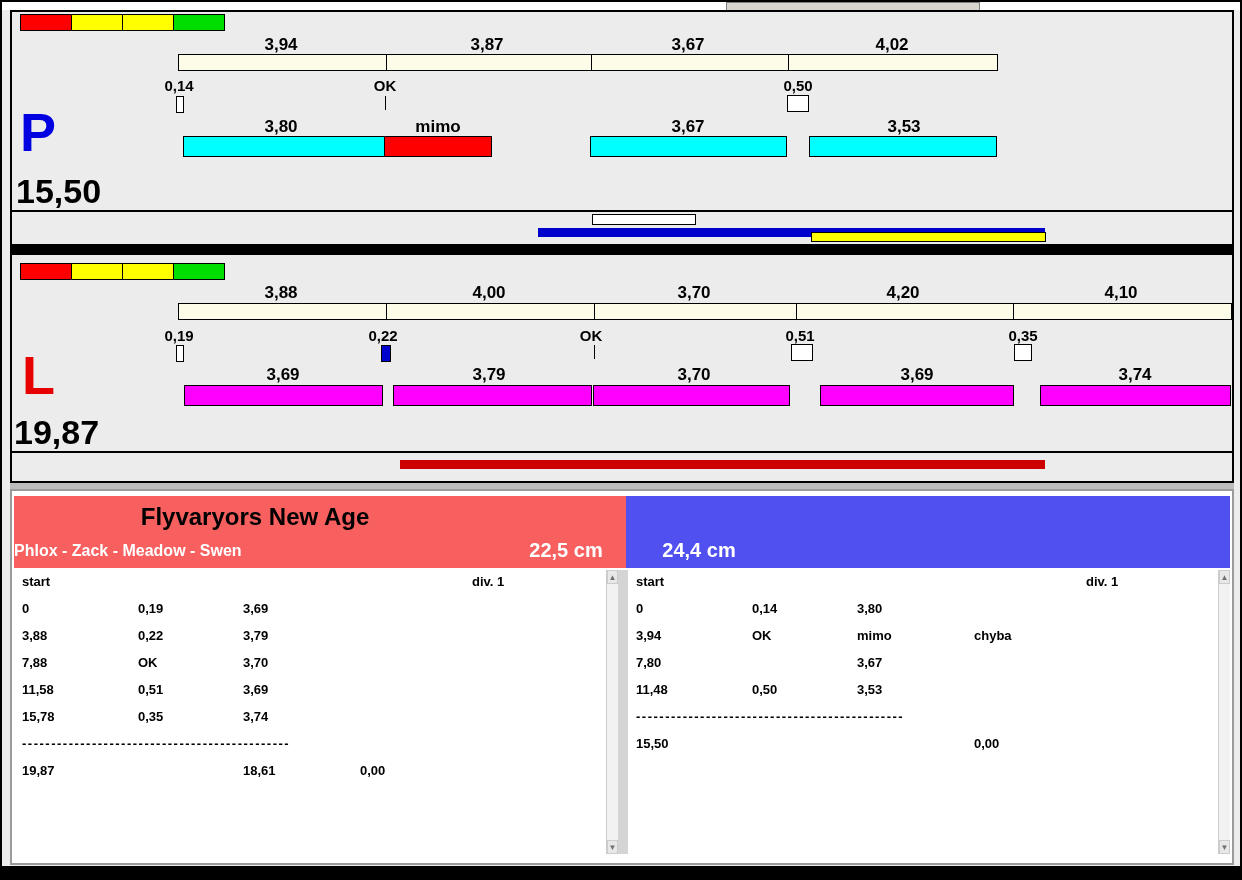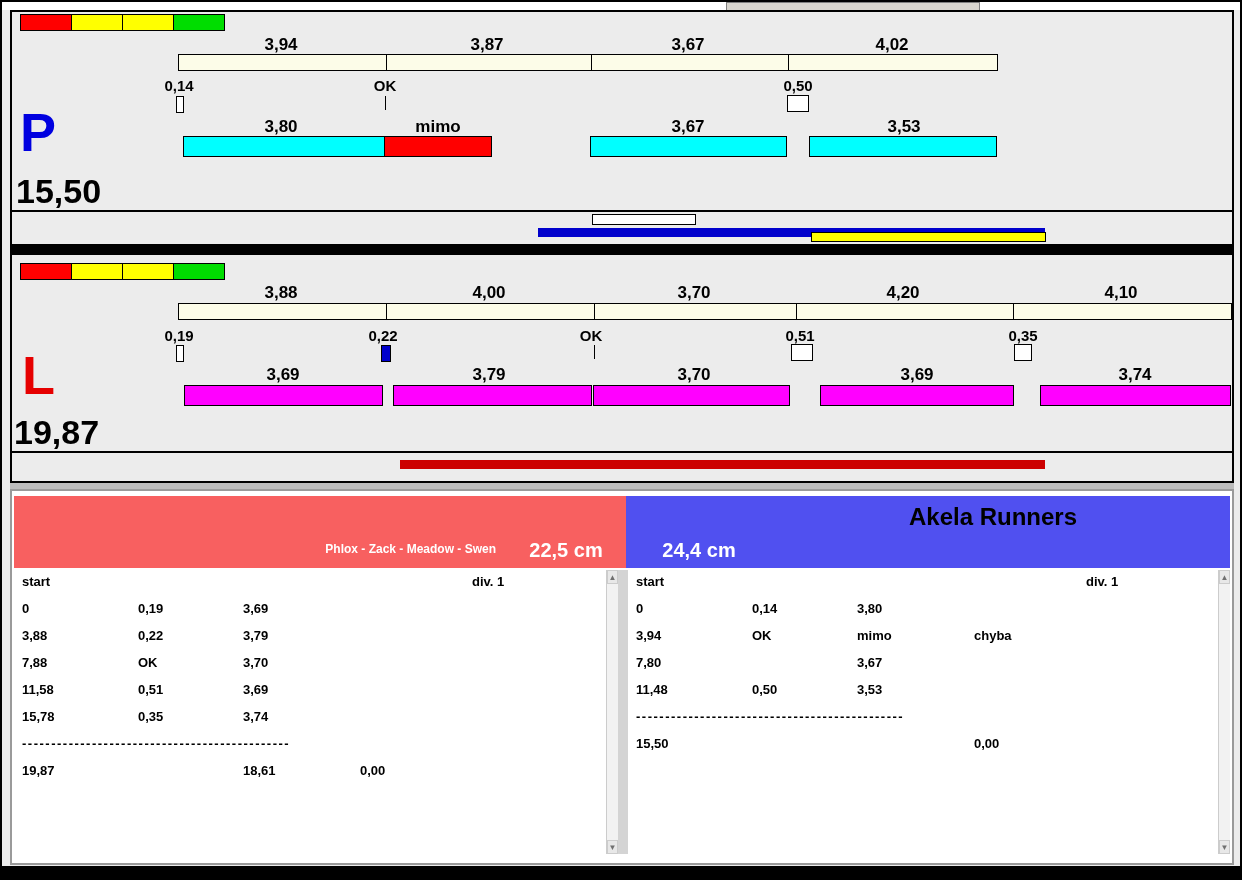--- a/index.html
+++ b/index.html
@@ -17,21 +17,21 @@
   .marker{position:absolute;height:17px;background:#fff;border:1px solid #000;}
   .tick{position:absolute;width:1px;height:14px;background:#000;}
   .runbar{position:absolute;height:21px;border:1px solid #000;}
   .lane-letter{position:absolute;font-size:54px;font-weight:bold;line-height:0.9;}
   .lane-total{position:absolute;font-size:34px;font-weight:bold;line-height:1;color:#000;}
   .sep{position:absolute;left:0;width:100%;height:2px;background:#000;}
   .pbar{position:absolute;}
   .section{position:absolute;background:#fff;border:2px solid #9a9a9a;overflow:hidden;}
   .theader{position:absolute;height:72px;}
   .team-name{position:absolute;font-size:24px;font-weight:bold;color:#000;text-align:center;white-space:nowrap;}
-  .team-lineup{position:absolute;font-size:12px;font-weight:bold;color:#fff;text-align:right;white-space:nowrap;}
+  .team-lineup{position:absolute;font-size:16px;font-weight:bold;color:#fff;text-align:left;white-space:nowrap;}
   .height-badge{position:absolute;font-size:20px;font-weight:bold;color:#fff;text-align:center;white-space:nowrap;}
   .datebox{position:absolute;background:#fff;border:1px solid #808080;font-size:22px;color:#000;text-align:center;line-height:27px;white-space:nowrap;}
   .results{position:absolute;background:#fff;padding-top:4px;overflow:hidden;}
   .trow{position:relative;height:27px;font-size:13px;font-weight:bold;color:#000;}
   .trow span{position:absolute;top:0;white-space:nowrap;}
   .c0{left:8px;}.c1{left:124px;}.c2{left:229px;}.c3{left:346px;}.cdiv{left:458px;}
   .dashes{width:372px;overflow:hidden;letter-spacing:1.5px;}
   .vdivider{position:absolute;background:#d4d4d4;}
   .sbar{position:absolute;top:0;right:0;width:12px;height:100%;background:#f2f2f2;border-left:1px solid #ccc;}
   .sbtn{position:absolute;left:0;width:100%;height:14px;background:#e8e8e8;color:#707070;font-size:8px;line-height:14px;text-align:center;border:1px solid #ccc;}
@@ -147,27 +147,27 @@
     <div class="sep" style="top:196px;"></div>
 
     <div class="pbar" style="left: 388px; top: 205px; width: 645px; height: 9px; background-color: rgb(204, 0, 0);"></div>
   </div>
 
   <div class="abs" style="left:8px;top:481px;width:1224px;height:6px;background:#bdbdbd;"></div>
 
   <div class="section" style="left:8px;top:487px;width:1224px;height:376px;">
 
     <div class="theader" style="left: 2px; top: 5px; width: 612px; background-color: rgb(248, 96, 96);">
+      <div class="team-name" style="left:0;top:7px;width:482px;">Flyvaryors New Age</div>
       <div class="team-lineup" style="left:0;top:46px;width:482px;">Phlox - Zack - Meadow - Swen</div>
       <div class="height-badge" style="left:494px;top:43px;width:116px;">22,5 cm</div>
     </div>
 
     <div class="theader" style="left: 614px; top: 5px; width: 604px; background-color: rgb(80, 80, 240);">
       <div class="height-badge" style="left:12px;top:43px;width:122px;">24,4 cm</div>
-      <div class="team-name" style="left:130px;top:7px;width:474px;">Akela Runners</div>
     </div>
 
 
     <div class="results" style="left:2px;top:79px;width:604px;height:284px;">
       <div class="trow">
         <span class="c0">start</span>
         <span class="cdiv">div. 1</span>
       </div>
       <div class="trow">
         <span class="c0">0</span>

